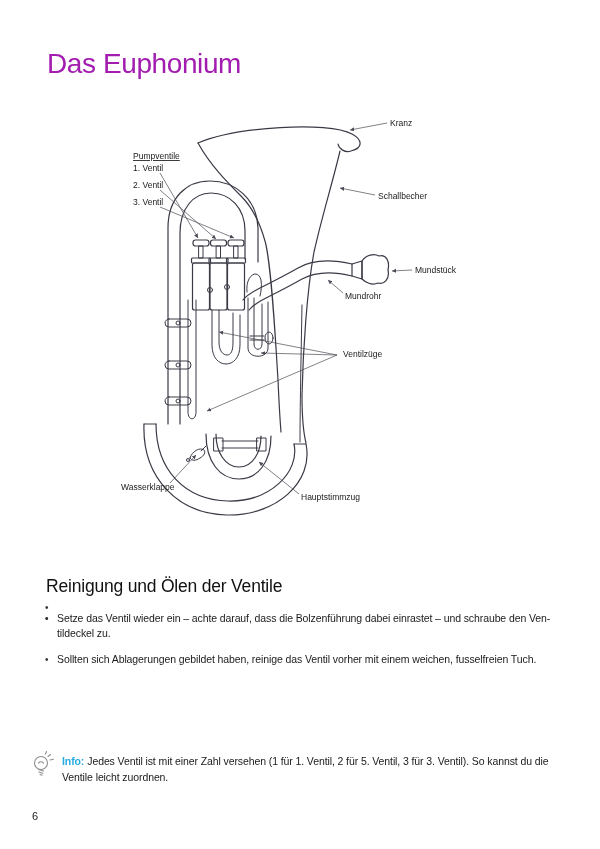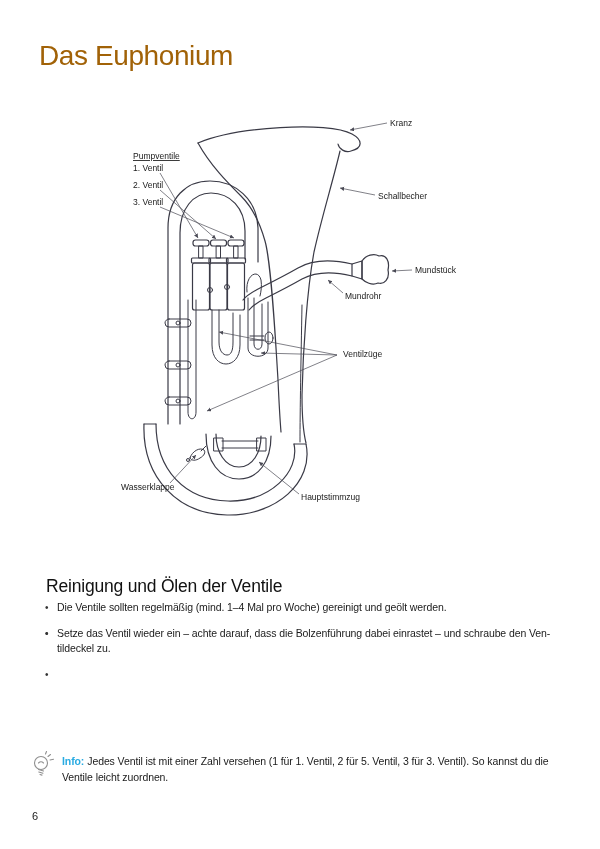--- a/index.html
+++ b/index.html
@@ -1,22 +1,22 @@
 <!DOCTYPE html>
 <html><head>
 <meta charset="utf-8">
 <style>
   html,body{margin:0;padding:0;}
   body{
     width:600px;height:849px;position:relative;background:#ffffff;
     font-family:"Liberation Sans",sans-serif;color:#1a1a1a;overflow:hidden;
   }
   .page-title{
-    position:absolute;left:35px;top:36px;margin:4px;
-    font-size:28px;font-weight:400;letter-spacing:-0.4px;color:#a16207;
+    position:absolute;left:35px;top:36px;margin:12px;
+    font-size:28px;font-weight:400;letter-spacing:-0.4px;color:#a21caf;
   }
   .diagram-svg{position:absolute;left:0;top:100px;width:600px;height:430px;}
   .diagram-svg text{font-family:"Liberation Sans",sans-serif;font-size:8.5px;fill:#1a1a1a;}
   .section-heading{
     position:absolute;left:34px;top:564px;margin:12px;
     font-size:17.5px;font-weight:400;letter-spacing:-0.2px;color:#111;
   }
   .bullets{position:absolute;left:45px;top:600px;width:522px;}
   .bullet-item{position:relative;padding-left:12px;margin-bottom:11px;
     font-size:10.5px;line-height:15px;letter-spacing:-0.1px;}
@@ -147,31 +147,31 @@
   <text x="133" y="171">1. Ventil</text>
   <text x="133" y="188">2. Ventil</text>
   <text x="133" y="205">3. Ventil</text>
 </svg>
 
 <h2 class="section-heading">Reinigung und Ölen der Ventile</h2>
 
 <div class="bullets">
   <div class="bullet-item">
     <span class="bullet-dot">•</span>
-    <span>Die Ventile sollten regelmäßig (mind. 1–4 Mal pro Woche) gereinigt und geölt werden.</span>
   </div>
   <div class="bullet-item">
     <span class="bullet-dot">•</span>
   </div>
   <div class="bullet-item">
     <span class="bullet-dot">•</span>
     <span>Setze das Ventil wieder ein – achte darauf, dass die Bolzenführung dabei einrastet – und schraube den Ven­tildeckel zu.</span>
   </div>
   <div class="bullet-item">
     <span class="bullet-dot">•</span>
+    <span>Sollten sich Ablagerungen gebildet haben, reinige das Ventil vorher mit einem weichen, fusselfreien Tuch.</span>
   </div>
 </div>
 
 <svg class="info-icon" viewBox="0 0 27 29" xmlns="http://www.w3.org/2000/svg">
   <g fill="none" stroke="#8f8f8f" stroke-width="1.1" stroke-linecap="round">
     <circle cx="12" cy="13" r="6.5"></circle>
     <path d="M9.5,13 q2.5,-2.5 5,0"></path>
     <path d="M9.5,19.5 L14.5,21 M9.8,22 L14,23.2 M11,24.5 L13,25.1"></path>
     <path d="M19,6.5 L21.5,4.5 M21,10 L24.5,9.2 M16.5,4 L17.5,1.5"></path>
   </g>

